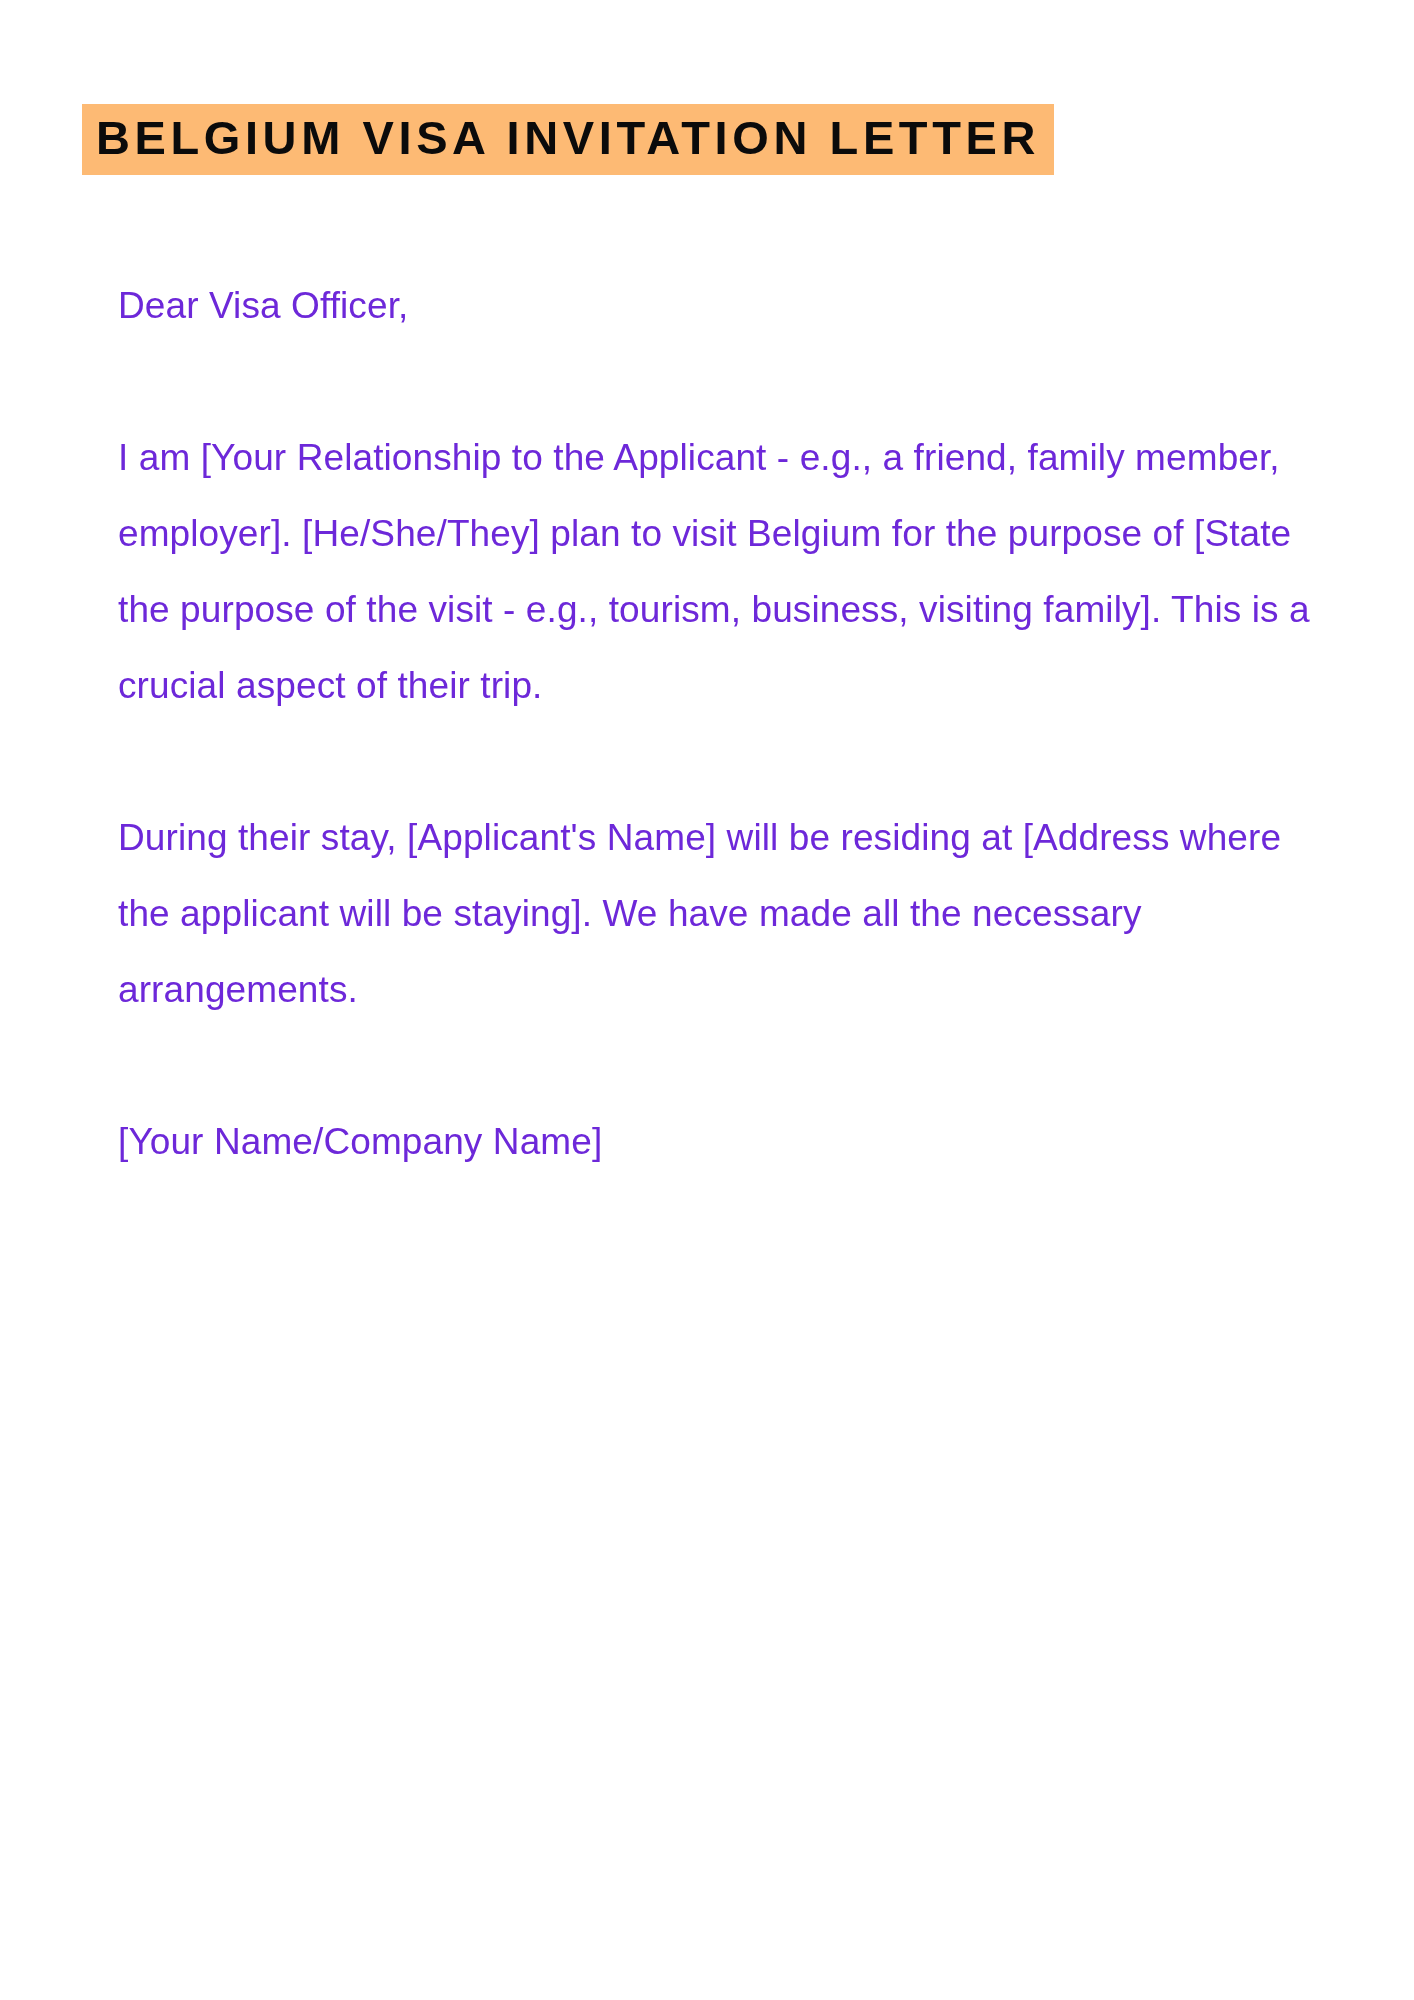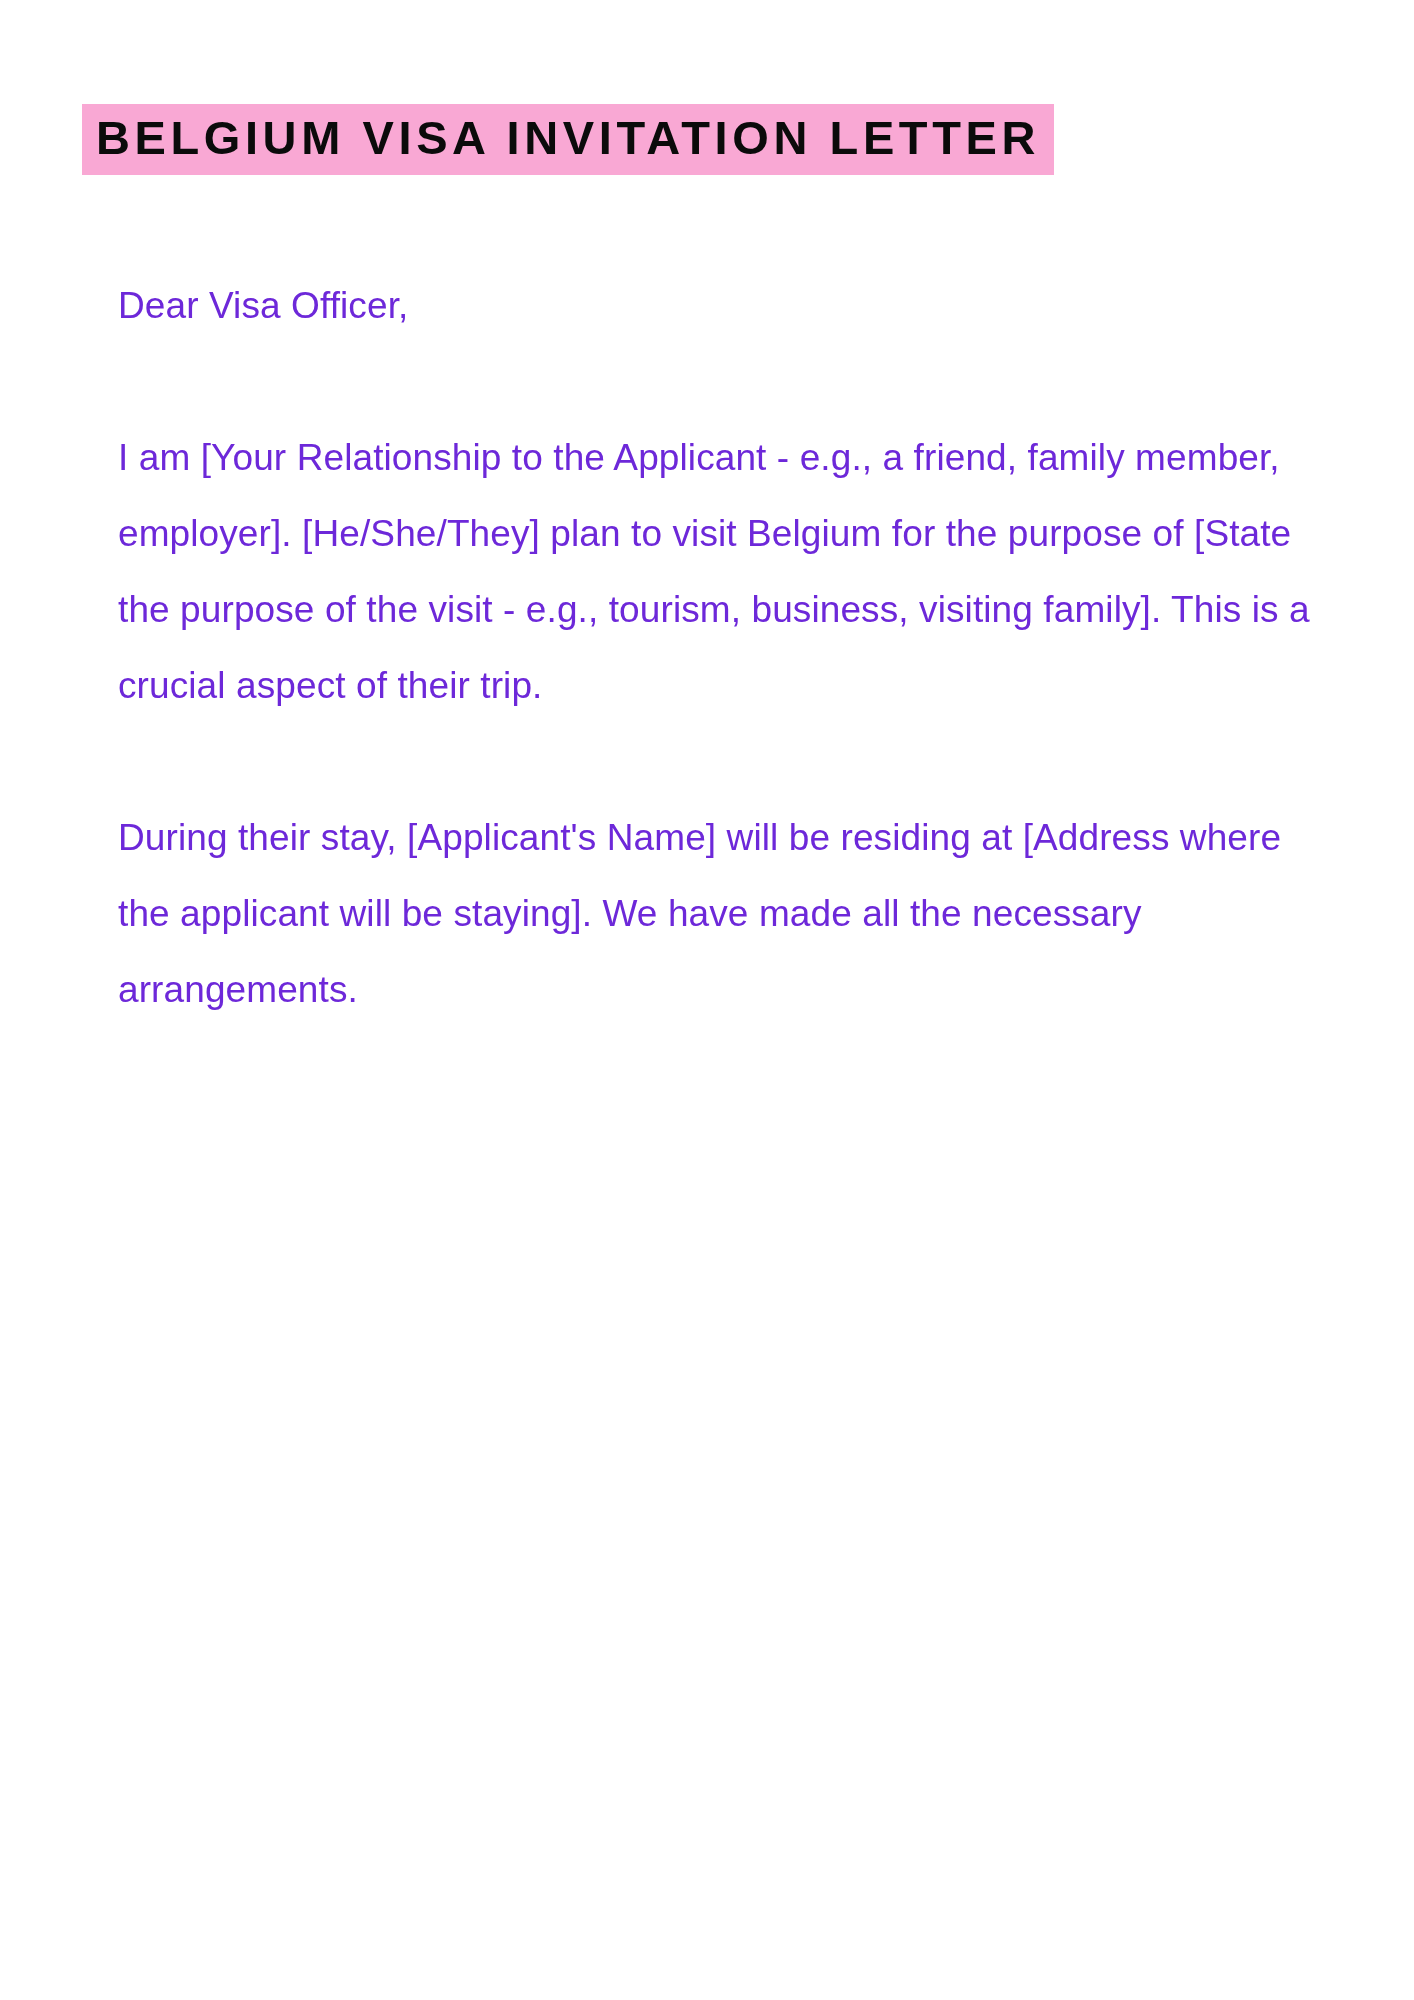--- a/index.html
+++ b/index.html
@@ -28,21 +28,21 @@
   .title-block {
     position: absolute;
     left: 0;
     right: 0;
     top: 104px;
     padding-left: 82px;
     padding-right: 82px;
   }
   .title-highlight {
     display: inline-block;
-    background: #f9a8d4;
+    background: #fdba74;
     color: #0b0b0b;
     font-family: "Liberation Sans", sans-serif;
     font-size: 47px;
     font-weight: 700;
     letter-spacing: 4.6px;
     line-height: 1.12;
     padding: 8px 14px 10px 14px;
     white-space: nowrap;
   }
 
@@ -114,17 +114,18 @@
   <div class="body-block">
 
     <p class="salutation">Dear Visa Officer,</p>
 
 
     <p class="para">I am [Your Relationship to the Applicant - e.g., a friend, family member, employer]. [He/She/They] plan to visit Belgium for the purpose of [State the purpose of the visit - e.g., tourism, business, visiting family]. This is a crucial aspect of their trip.</p>
 
     <p class="para">During their stay, [Applicant's Name] will be residing at [Address where the applicant will be staying]. We have made all the necessary arrangements.</p>
 
 
+    <p class="signoff-line">[Your Name/Company Name]</p>
 
   </div>
 
 
 </div>
 
 </body></html>

